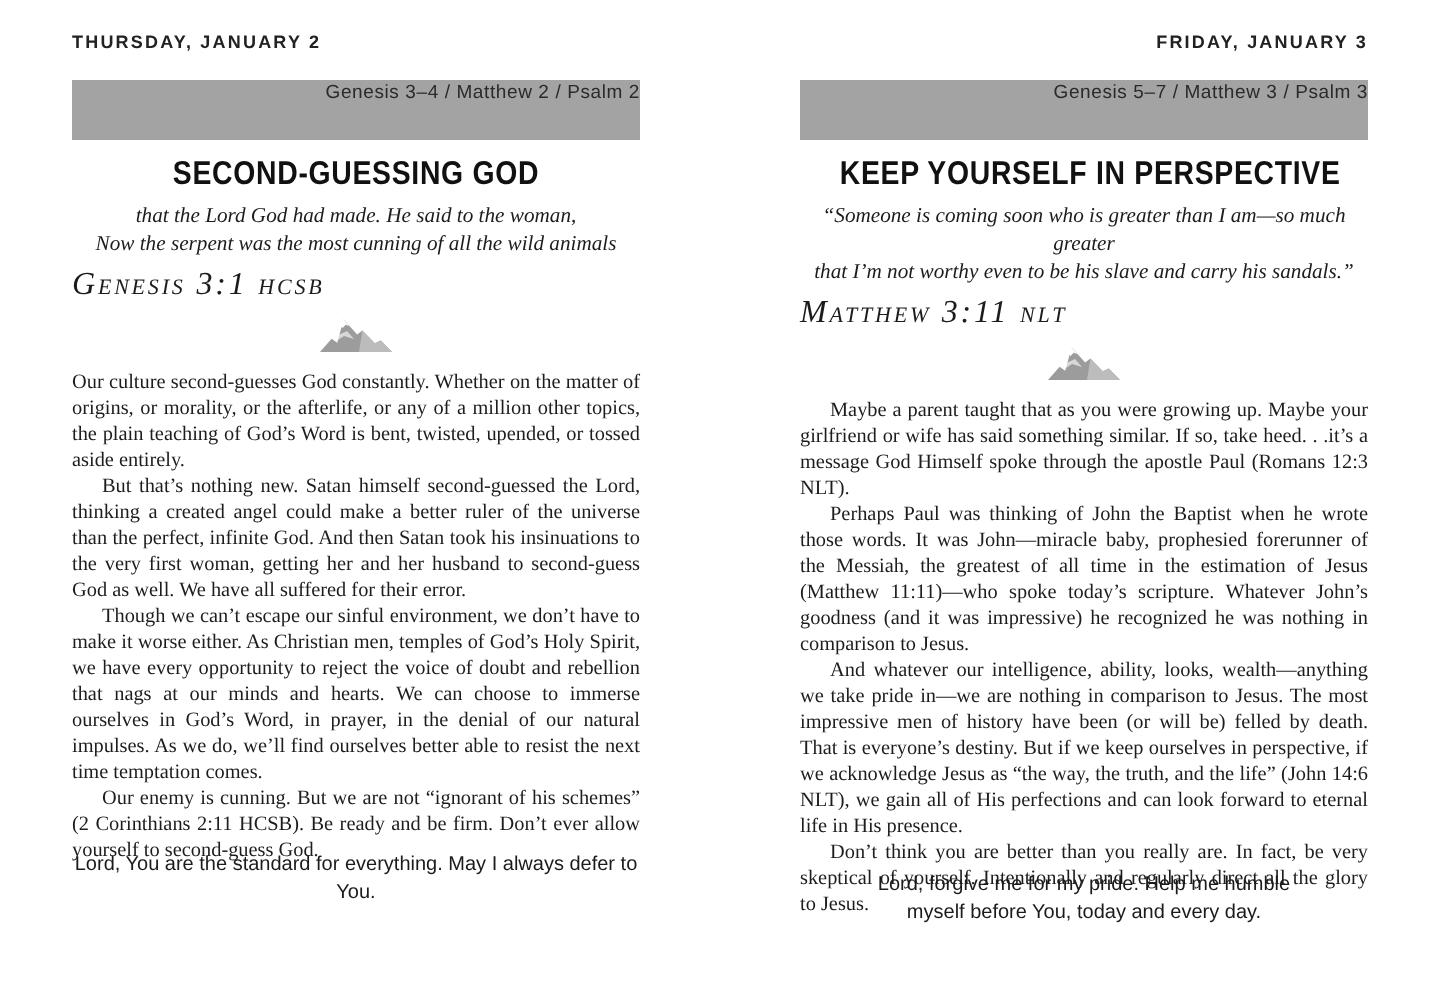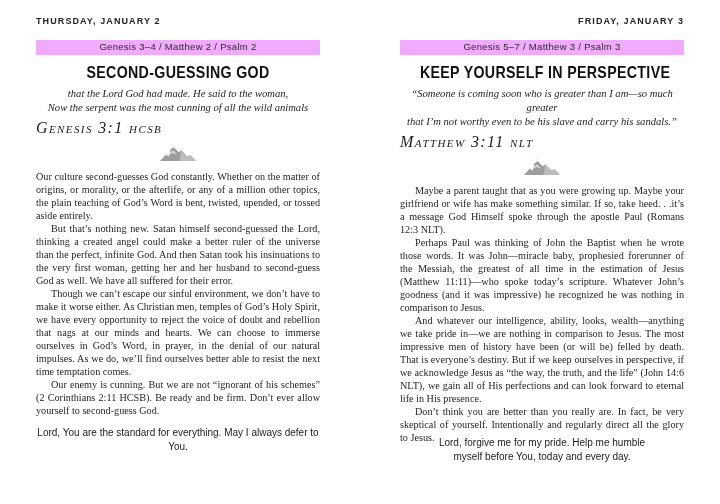--- a/index.html
+++ b/index.html
@@ -38,27 +38,27 @@
     letter-spacing: 1.1px;
     color: #222222;
     line-height: 10px;
     height: 10px;
     white-space: nowrap;
   }
   .page.right .day-header { text-align: right; }
 
   .ref-bar {
     margin-top: 14px;
-    background: #f0abfc;
-    text-align: center;
+    background: #a3a3a3;
+    text-align: right;
     font-family: "Liberation Sans", sans-serif;
     font-size: 9.5px;
     color: #2a2a2a;
     letter-spacing: 0.3px;
-    padding: 2px 0 3px 0;
+    padding: 2px 0 18px 0;
     line-height: 10px;
   }
 
   .title {
     margin: 8px 0 0 0;
     text-align: center;
     font-family: "Liberation Sans", sans-serif;
     font-weight: 800;
     font-size: 16.5px;
     line-height: 18px;
@@ -162,21 +162,21 @@
     <div class="citation">Matthew 3:11 nlt</div>
     <div class="divider">
       <svg width="36" height="17" viewBox="0 0 36 17" aria-hidden="true">
         <path d="M11.8 0.8 L18.6 8.2 L21.2 6.2 L27.4 12.6 L30.4 11.2 L36 17 L0 17 L5.8 10.4 L8.6 12.4 Z" fill="#9c9c9c"></path>
         <path d="M21.2 6.2 L27.4 12.6 L30.4 11.2 L36 17 L19.5 17 Z" fill="#bcbcbc"></path>
         <path d="M11.8 0.8 L14.6 4 L12.8 3.4 L11.3 5 L9.9 3.8 Z" fill="#ffffff"></path>
         <path d="M13.5 6.5 L17 10.5 L12 9 L9 11 L7.5 9.2 Z" fill="#ffffff" opacity="0.6"></path>
       </svg>
     </div>
     <div class="body-text">
-      <p>Maybe a parent taught that as you were growing up. Maybe your girlfriend or wife has make something similar. If so, take heed. . .it’s a message God Himself spoke through the apostle Paul (Romans 12:3 NLT).</p>
+      <p>Maybe a parent taught that as you were growing up. Maybe your girlfriend or wife has said something similar. If so, take heed. . .it’s a message God Himself spoke through the apostle Paul (Romans 12:3 NLT).</p>
       <p>Perhaps Paul was thinking of John the Baptist when he wrote those words. It was John—miracle baby, prophesied forerunner of the Messiah, the greatest of all time in the estimation of Jesus (Matthew 11:11)—who spoke today’s scripture. Whatever John’s goodness (and it was impressive) he recognized he was nothing in comparison to Jesus.</p>
       <p>And whatever our intelligence, ability, looks, wealth—anything we take pride in—we are nothing in comparison to Jesus. The most impressive men of history have been (or will be) felled by death. That is everyone’s destiny. But if we keep ourselves in perspective, if we acknowledge Jesus as “the way, the truth, and the life” (John 14:6 NLT), we gain all of His perfections and can look forward to eternal life in His presence.</p>
       <p>Don’t think you are better than you really are. In fact, be very skeptical of yourself. Intentionally and regularly direct all the glory to Jesus.</p>
     </div>
     <div class="prayer">
       <div>Lord, forgive me for my pride. Help me humble</div>
       <div>myself before You, today and every day.</div>
     </div>
   </section>
 

